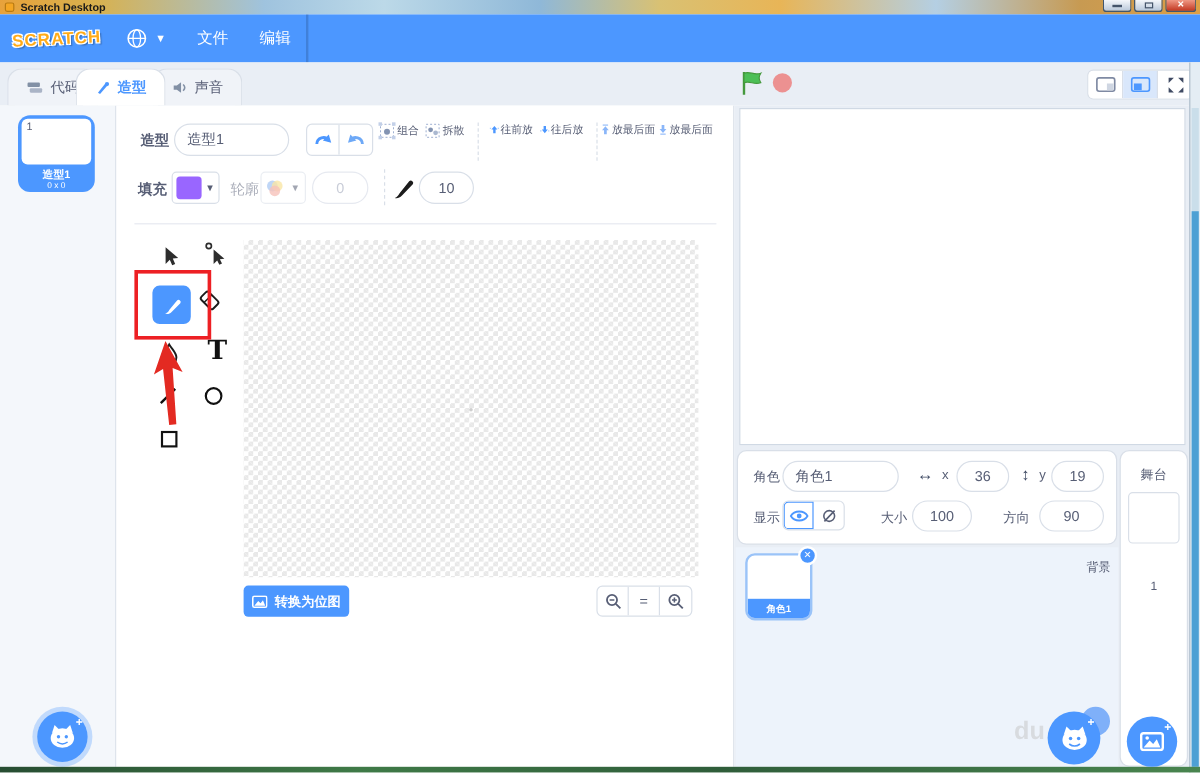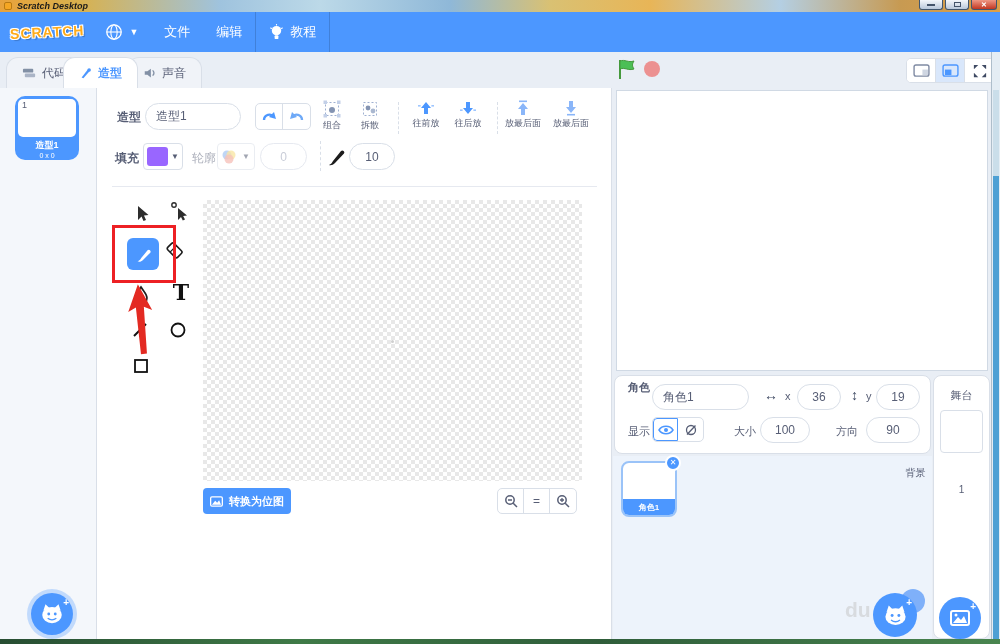--- a/index.html
+++ b/index.html
@@ -5,21 +5,21 @@
   * { margin:0; padding:0; box-sizing:border-box; }
   body { font-family:"Liberation Sans",sans-serif; }
   .app { position:relative; width:1000px; height:644px; overflow:hidden; background:#fff; }
   .abs { position:absolute; }
 
   
   .titlebar { position:absolute; left:0; top:0; width:1000px; height:12px;
     background:linear-gradient(90deg,#e8a23b,#d8b14e 8%,#9fc3de 22%,#bcd9e8 32%,#8fb8d8 45%,#d9c173 55%,#e8b557 65%,#b4cfe3 78%,#c79a52 90%,#de9f45);
     font-size:9px; color:#1a1a1a; }
   .titlebar .appicon { position:absolute; left:4px; top:2px; width:8px; height:8px; background:#f5a623; border-radius:2px; border:1px solid #b97a12; }
-  .titlebar .ttext { position:absolute; left:17px; top:0; line-height:12px; font-weight:bold;font-style:italic; }
+  .titlebar .ttext { position:absolute; left:17px; top:0; line-height:12px; font-weight:bold; }
   .winbtn { position:absolute; top:0; height:10px; width:24px; border:1px solid #41576f; border-top:none; border-radius:0 0 3px 3px;
     display:flex; align-items:center; justify-content:center; }
   .winbtn.gray { background:linear-gradient(#f4f7fb,#b9c8da); }
   .winbtn.red { background:linear-gradient(#ef9884,#c23721); }
   .winbtn .glyphline { width:8px; height:2px; background:#44546a; }
   .winbtn .glyphbox { width:7px; height:5px; border:1px solid #44546a; }
   .winbtn .glyphx { color:#fff; font-size:7px; line-height:7px; font-weight:bold; }
 
   
   .menubar { position:absolute; left:0; top:12px; width:1000px; height:40px; background:#4c97ff;
@@ -54,21 +54,21 @@
   .lbl-dis { opacity:.5; }
   .pill { border:1px solid #d9dfe8; border-radius:14px; background:#fff; color:#575e75; font-size:12px;
     display:flex; align-items:center; justify-content:center; }
   .pill.left { justify-content:flex-start; padding-left:10px; }
   .pill.dis { color:#c9cdd8; border-color:#e6e9f0; }
 
   .btn-group { display:flex; border:1px solid #d9dfe8; border-radius:5px; background:#fff; overflow:hidden; }
   .btn-cell { display:flex; align-items:center; justify-content:center; border-right:1px solid #d9dfe8; }
   .btn-cell:last-child { border-right:none; }
 
-  .modebtn { position:absolute; display:flex; flex-direction:column; align-items:center; gap:1px; }
+  .modebtn { position:absolute; display:flex; flex-direction:row; align-items:center; gap:1px; }
   .modebtn .mlabel { font-size:9px; color:#575e75; white-space:nowrap; }
   .vsep { position:absolute; border-left:1px dashed #d9dfe8; }
 
   .swatch-box { position:absolute; display:flex; align-items:center; background:#fff; border:1px solid #d9dfe8; border-radius:4px; }
 
   .canvas { position:absolute; left:106px; top:112px; width:379px; height:281px; background-color:#fff;
     background-image:
       linear-gradient(45deg,#e8e8e8 25%,transparent 25%,transparent 75%,#e8e8e8 75%),
       linear-gradient(45deg,#e8e8e8 25%,transparent 25%,transparent 75%,#e8e8e8 75%);
     background-size:8px 8px; background-position:0 0,4px 4px; }
@@ -135,30 +135,20 @@
       <svg width="18" height="18" viewBox="0 0 20 20">
         <circle cx="10" cy="10" r="8" fill="none" stroke="#fff" stroke-width="1.5"></circle>
         <ellipse cx="10" cy="10" rx="3.5" ry="8" fill="none" stroke="#fff" stroke-width="1.2"></ellipse>
         <line x1="2" y1="10" x2="18" y2="10" stroke="#fff" stroke-width="1.2"></line>
       </svg>
       <span class="caret">▼</span>
     </div>
     <div class="menu-item">文件</div>
     <div class="menu-item">编辑</div>
     <div class="menu-sep"></div>
-    <div class="menu-item">
-      <svg width="15" height="17" viewBox="0 0 16 18">
-        <circle cx="8" cy="7" r="5" fill="#fff"></circle>
-          <rect x="6" y="12" width="4" height="4" rx="1" fill="#fff"></rect>
-        <line x1="8" y1="0" x2="8" y2="1.5" stroke="#fff" stroke-width="1.2"></line>
-        <line x1="1.5" y1="4" x2="3" y2="5" stroke="#fff" stroke-width="1.2"></line>
-        <line x1="14.5" y1="4" x2="13" y2="5" stroke="#fff" stroke-width="1.2"></line>
-      </svg>
-      <span>教程</span>
-    </div>
     <div class="menu-sep"></div>
   </div>
 
   <div class="tabstrip"></div>
   <div class="tab" style="left:6px;">
     <svg width="15" height="15" viewBox="0 0 16 16">
       <rect x="1" y="3" width="11" height="4" rx="1" fill="#8290a5"></rect>
         <rect x="3" y="8" width="11" height="4" rx="1" fill="#aab4c6"></rect>
     </svg>
     <span>代码</span>
@@ -408,21 +398,21 @@
           <line x1="6" y1="4" x2="6" y2="8" stroke="#575e75" stroke-width="1.3"></line>
         </svg>
       </div>
     </div>
   </div>
 
   <div class="stagecol"></div>
   <div class="stage-canvas"></div>
 
   <div class="sprite-panel"></div>
-  <div class="abs slbl" style="left:628px;top:380px;font-weight:bold;">角色</div>
+  <div class="abs slbl" style="left:628px;top:390px;font-weight:normal;">角色</div>
   <div class="abs pill left" style="left:652px;top:384px;width:97px;height:26px;">
     <span>角色1</span>
   </div>
   <div class="abs" style="left:764px;top:387px;font-size:14px;font-weight:bold;color:#3f4a63;">↔</div>
   <div class="abs slbl" style="left:785px;top:390px;">x</div>
   <div class="abs pill" style="left:797px;top:384px;width:44px;height:26px;">
     <span>36</span>
   </div>
   <div class="abs" style="left:851px;top:387px;font-size:14px;font-weight:bold;color:#3f4a63;">↕</div>
   <div class="abs slbl" style="left:866px;top:390px;">y</div>

